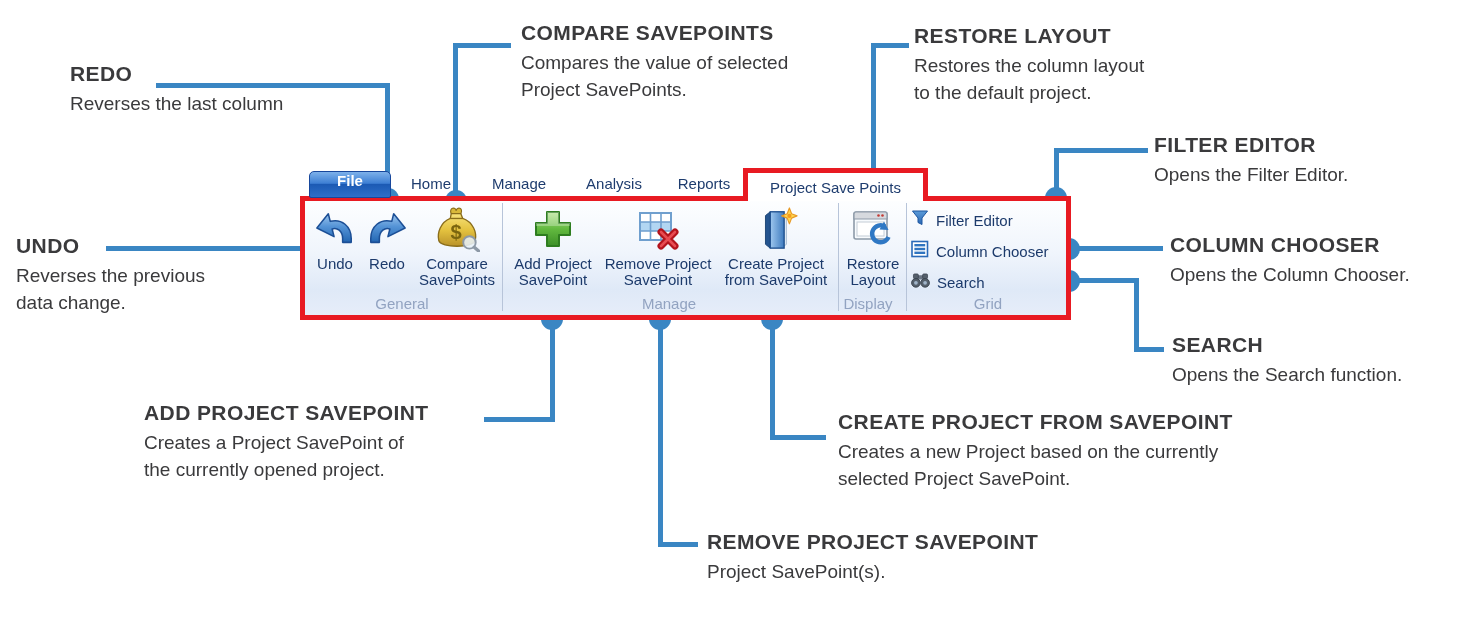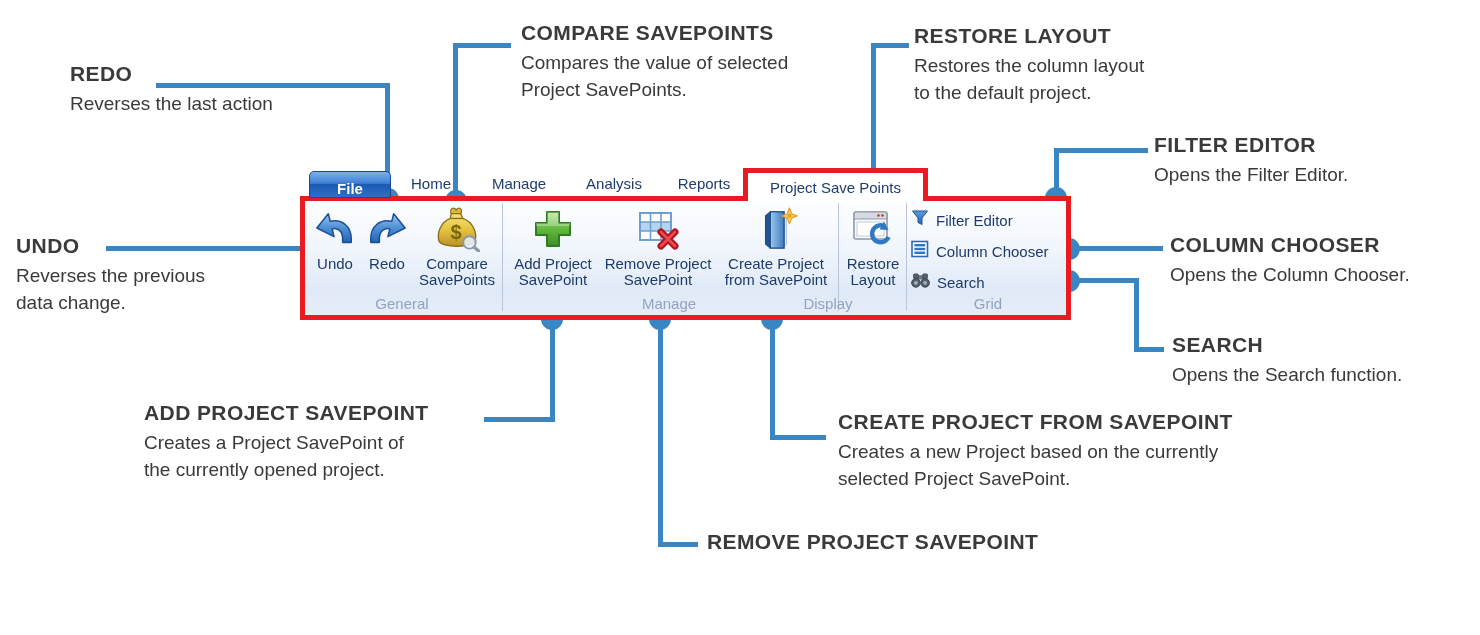--- a/index.html
+++ b/index.html
@@ -8,21 +8,21 @@
   
   .callout{position:absolute;color:#3a3a3c;}
   .callout-title{font-size:21px;font-weight:bold;letter-spacing:.4px;line-height:24px;margin-bottom:4px;}
   .callout-line{font-size:19px;line-height:27px;}
   
   .seg{position:absolute;background:#3a86c3;}
   .dot{position:absolute;width:22px;height:22px;border-radius:50%;background:#3a86c3;}
   
   .file-tab{position:absolute;left:309px;top:171px;width:80px;height:25px;z-index:3;
     background:linear-gradient(180deg,#7db1ea 0%,#3e7fd4 45%,#1c5ab4 50%,#2e6fc8 100%);
-    border:1px solid #17479c;border-radius:5px 5px 2px 2px;display:flex;align-items:flex-end;justify-content:center;
+    border:1px solid #17479c;border-radius:5px 5px 2px 2px;display:flex;align-items:flex-start;justify-content:center;
     color:#ffffff;font-weight:bold;font-size:15px;}
   .tab-label{position:absolute;top:173px;height:22px;line-height:22px;font-size:15px;color:#1e3c6e;transform:translateX(-50%);z-index:3;}
   .psp-tab{position:absolute;left:743px;top:168px;width:185px;height:33px;box-sizing:border-box;z-index:6;
     border:5px solid #e81a22;border-bottom:none;background:#ffffff;display:flex;align-items:center;justify-content:center;
     font-size:15px;color:#1e3c6e;}
   .ribbon-body{position:absolute;left:300px;top:196px;width:771px;height:124px;box-sizing:border-box;z-index:1;
     border:5px solid #e81a22;
     background:linear-gradient(180deg,#fdfeff 0%,#f0f5fc 45%,#dfe9f7 78%,#e6edf9 100%);}
   .vsep{position:absolute;top:203px;height:108px;width:1px;background:#b7c4d9;z-index:2;}
   .group-label{position:absolute;top:295px;transform:translateX(-50%);font-size:15px;color:#92a3c1;z-index:2;}
@@ -77,21 +77,21 @@
   <div class="psp-tab">
     <span>Project Save Points</span>
   </div>
 
   <div class="vsep" style="left:502px;"></div>
   <div class="vsep" style="left:838px;"></div>
   <div class="vsep" style="left:906px;"></div>
 
   <span class="group-label" style="left:402px;">General</span>
   <span class="group-label" style="left:669px;">Manage</span>
-  <span class="group-label" style="left:828px;text-align:center;">Display</span>
+  <span class="group-label" style="left:868px;text-align:center;">Display</span>
   <span class="group-label" style="left:988px;">Grid</span>
 
   <div class="rbtn" style="left:310px;width:50px;">
     <span class="ricon">
       <svg viewBox="0 0 48 44" width="46" height="42">
         <path d="M5 21 L17 6 L19 14 C31 11 41 19 41 32 L41 36 L32 36 L32 32 C32 24 26 20 21 22 L23 30 Z" fill="url(#gArrow)" stroke="#1c4f96" stroke-width="1.6" stroke-linejoin="round"></path>
       </svg>
     </span>
     <span class="rlabel">Undo</span>
   </div>
@@ -242,21 +242,21 @@
   <div class="seg" style="left:658px;top:318px;width:5px;height:229px;"></div>
   <div class="seg" style="left:658px;top:542px;width:40px;height:5px;"></div>
   <div class="dot" style="left:649px;top:308px;"></div>
 
   <div class="seg" style="left:770px;top:318px;width:5px;height:122px;"></div>
   <div class="seg" style="left:770px;top:435px;width:56px;height:5px;"></div>
   <div class="dot" style="left:761px;top:308px;"></div>
 
   <div class="callout" style="left:70px;top:62px;width:280px;">
     <div class="callout-title">REDO</div>
-    <div class="callout-line">Reverses the last action</div>
+    <div class="callout-line">Reverses the last column</div>
   </div>
 
   <div class="callout" style="left:16px;top:234px;width:280px;">
     <div class="callout-title">UNDO</div>
     <div class="callout-line">Reverses the previous</div>
     <div class="callout-line">data change.</div>
   </div>
 
   <div class="callout" style="left:521px;top:21px;width:360px;">
     <div class="callout-title">COMPARE SAVEPOINTS</div>
@@ -292,15 +292,16 @@
   </div>
 
   <div class="callout" style="left:838px;top:410px;width:480px;">
     <div class="callout-title">CREATE PROJECT FROM SAVEPOINT</div>
     <div class="callout-line">Creates a new Project based on the currently</div>
     <div class="callout-line">selected Project SavePoint.</div>
   </div>
 
   <div class="callout" style="left:707px;top:530px;width:400px;">
     <div class="callout-title">REMOVE PROJECT SAVEPOINT</div>
+    <div class="callout-line">Project SavePoint(s).</div>
   </div>
 
 </div>
 
 </body></html>

